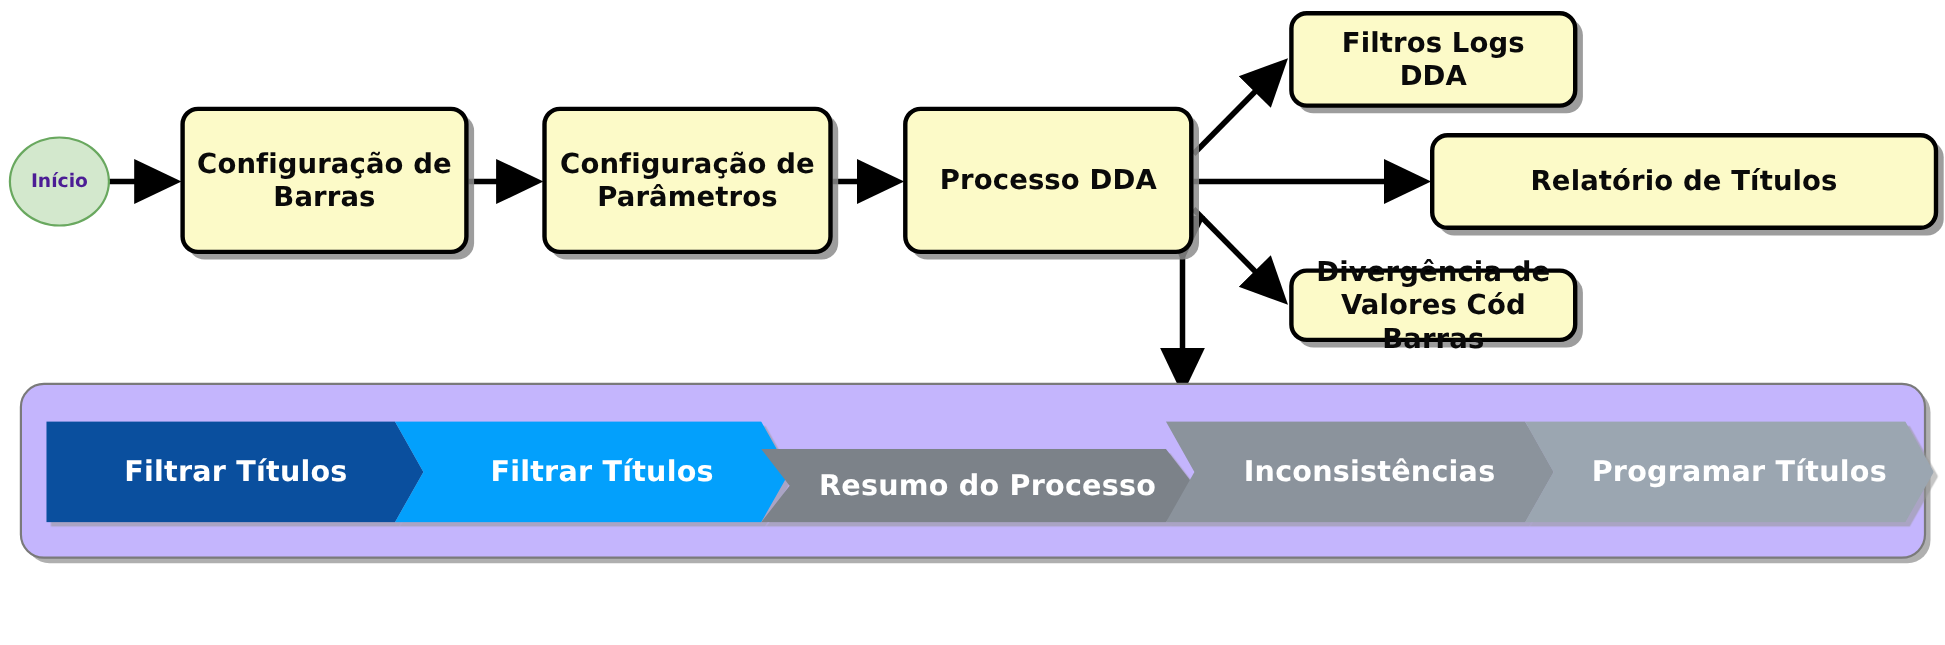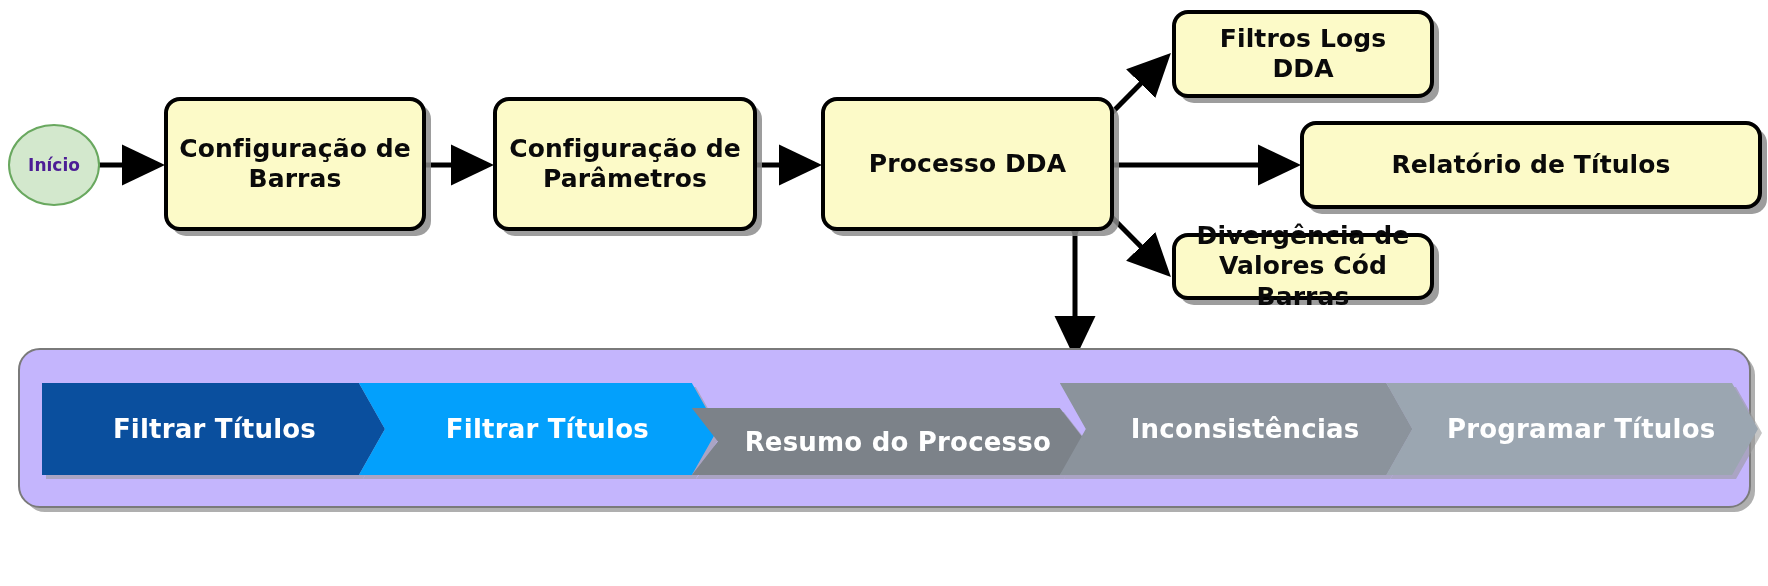--- a/index.html
+++ b/index.html
@@ -152,33 +152,33 @@
     </span>
   </div>
 
   <div class="node" style="left:493px; top:97px; width:264px; height:134px;">
     <span>
       <span>Configuração de</span><br>
       <span>Parâmetros</span>
     </span>
   </div>
 
-  <div class="node" style="left:821px; top:97px; width:293px; height:134px;">
+  <div class="node" style="left:821px; top:97px; width:264px; height:134px;">
     <span>Processo DDA</span>
   </div>
 
   <div class="node" style="left:1172px; top:10px; width:262px; height:88px;">
     <span>Filtros Logs DDA</span>
   </div>
 
   <div class="node" style="left:1300px; top:121px; width:462px; height:88px;">
     <span>Relatório de Títulos</span>
   </div>
 
-  <div class="node" style="left:1172px; top:233px; width:262px; height:67px;">
+  <div class="node" style="left:1172px; top:244px; width:262px; height:67px;">
     <span>
       <span>Divergência de</span><br>
       <span>Valores Cód Barras</span>
     </span>
   </div>
 
   <div id="wizard-panel">
     <div id="wizard-steps">
       <div class="step" style="background: rgb(10, 79, 158); flex: 0.195029 1 0%;">
         <span class="step-label">Filtrar Títulos</span>

